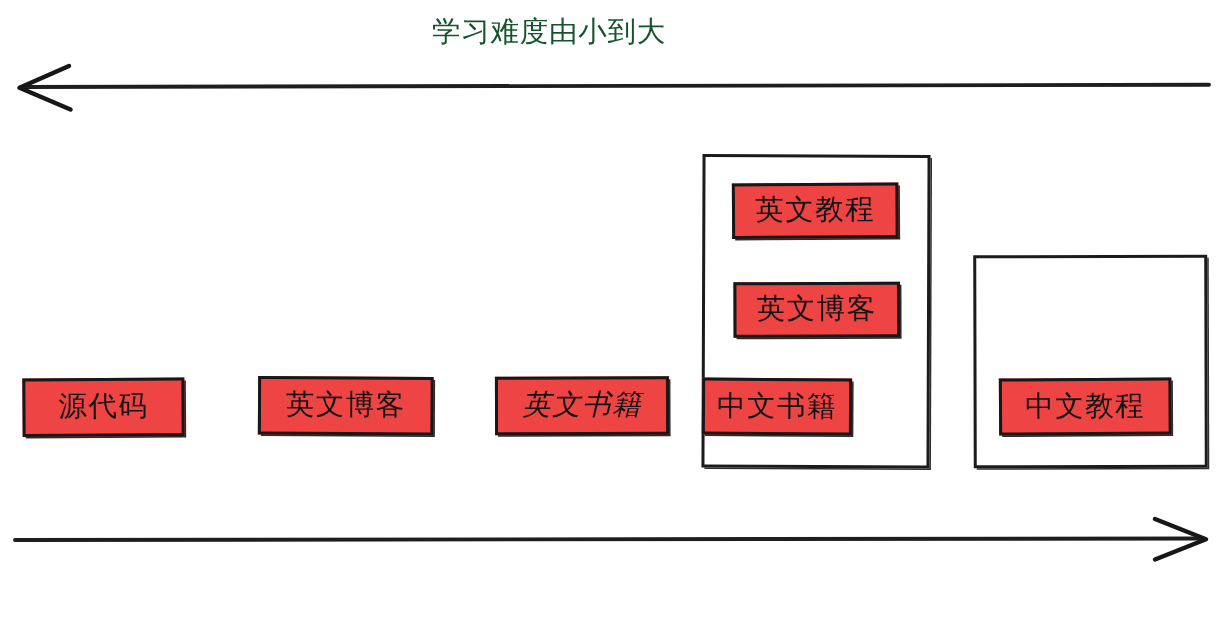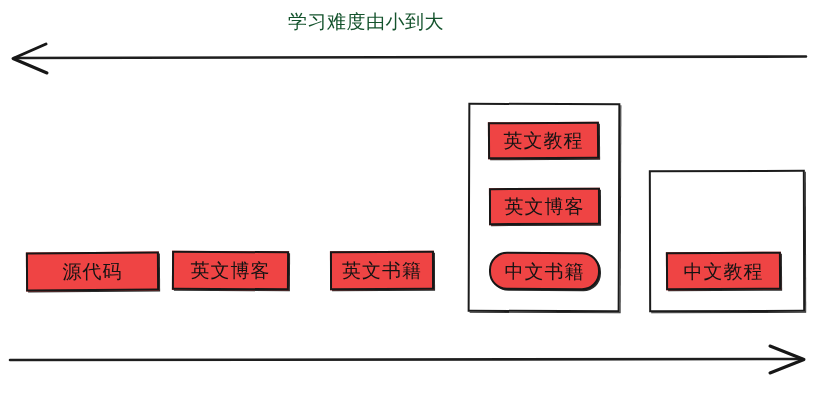--- a/index.html
+++ b/index.html
@@ -74,43 +74,43 @@
   <svg class="arrow-svg" id="top-arrow" width="813" height="44">
     <path d="M 14,22 L 806,20.5" stroke="#1e1e1e" stroke-width="2.6" fill="none" stroke-linecap="round"></path>
     <path d="M 46,8 L 13,22.5 L 47,37" stroke="#171717" stroke-width="3" fill="none" stroke-linecap="round" stroke-linejoin="round"></path>
   </svg>
 
   <svg class="arrow-svg" id="bottom-arrow" width="813" height="40">
     <path d="M 10,20 L 802,19" stroke="#1e1e1e" stroke-width="2.6" fill="none" stroke-linecap="round"></path>
     <path d="M 770,6 L 804,19.5 L 770,33" stroke="#171717" stroke-width="3" fill="none" stroke-linecap="round" stroke-linejoin="round"></path>
   </svg>
 
-  <div class="node-box sk1" style="left:26px; top:252px; width:133px; height:39px;">
+  <div class="node-box sk1" style="left:15px; top:252px; width:108px; height:39px;">
     <span class="node-label">源代码</span>
   </div>
 
   <div class="node-box sk2" style="left:172px; top:251px; width:117px; height:39px;">
     <span class="node-label">英文博客</span>
   </div>
 
-  <div class="node-box sk3" style="left:330px; top:251px; width:104px; height:39px;">
+  <div class="node-box sk3" style="left:330px; top:251px; width:116px; height:39px;font-style:italic;">
     <span class="node-label">英文书籍</span>
   </div>
 
   <div class="group-box sk4" style="left:468px; top:103px; width:152px; height:209px;"></div>
 
   <div class="node-box sk1" style="left:488px; top:122px; width:111px; height:37px;">
     <span class="node-label">英文教程</span>
   </div>
 
   <div class="node-box sk3" style="left:489px; top:188px; width:111px; height:37px;">
     <span class="node-label">英文博客</span>
   </div>
 
-  <div class="node-box sk2" style="left:489px; top:252px; width:111px; height:38px;border-radius:18px;">
+  <div class="node-box sk2" style="left:468px; top:252px; width:100px; height:38px;">
     <span class="node-label">中文书籍</span>
   </div>
 
   <div class="group-box sk3" style="left:649px; top:170px; width:156px; height:142px;"></div>
 
 
   <div class="node-box sk1" style="left:666px; top:252px; width:115px; height:38px;">
     <span class="node-label">中文教程</span>
   </div>
 

